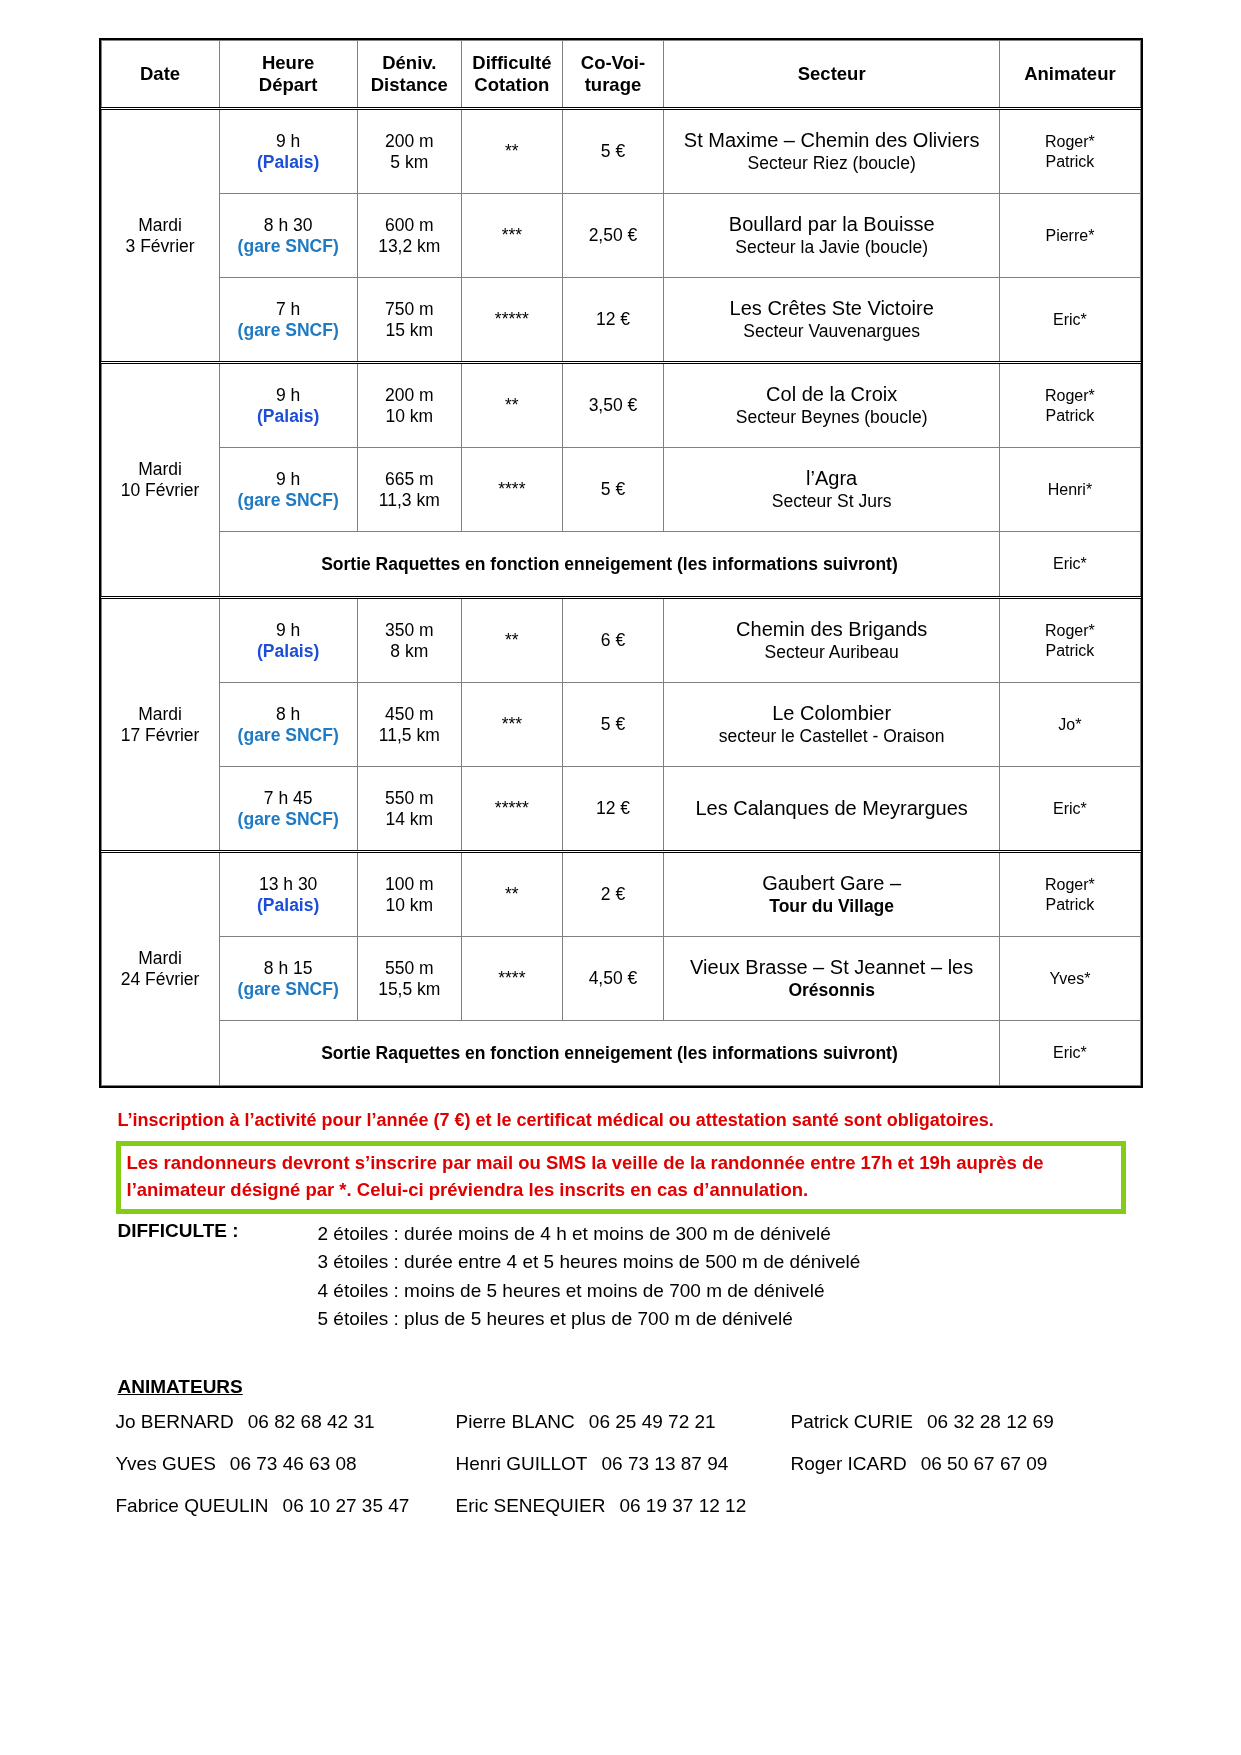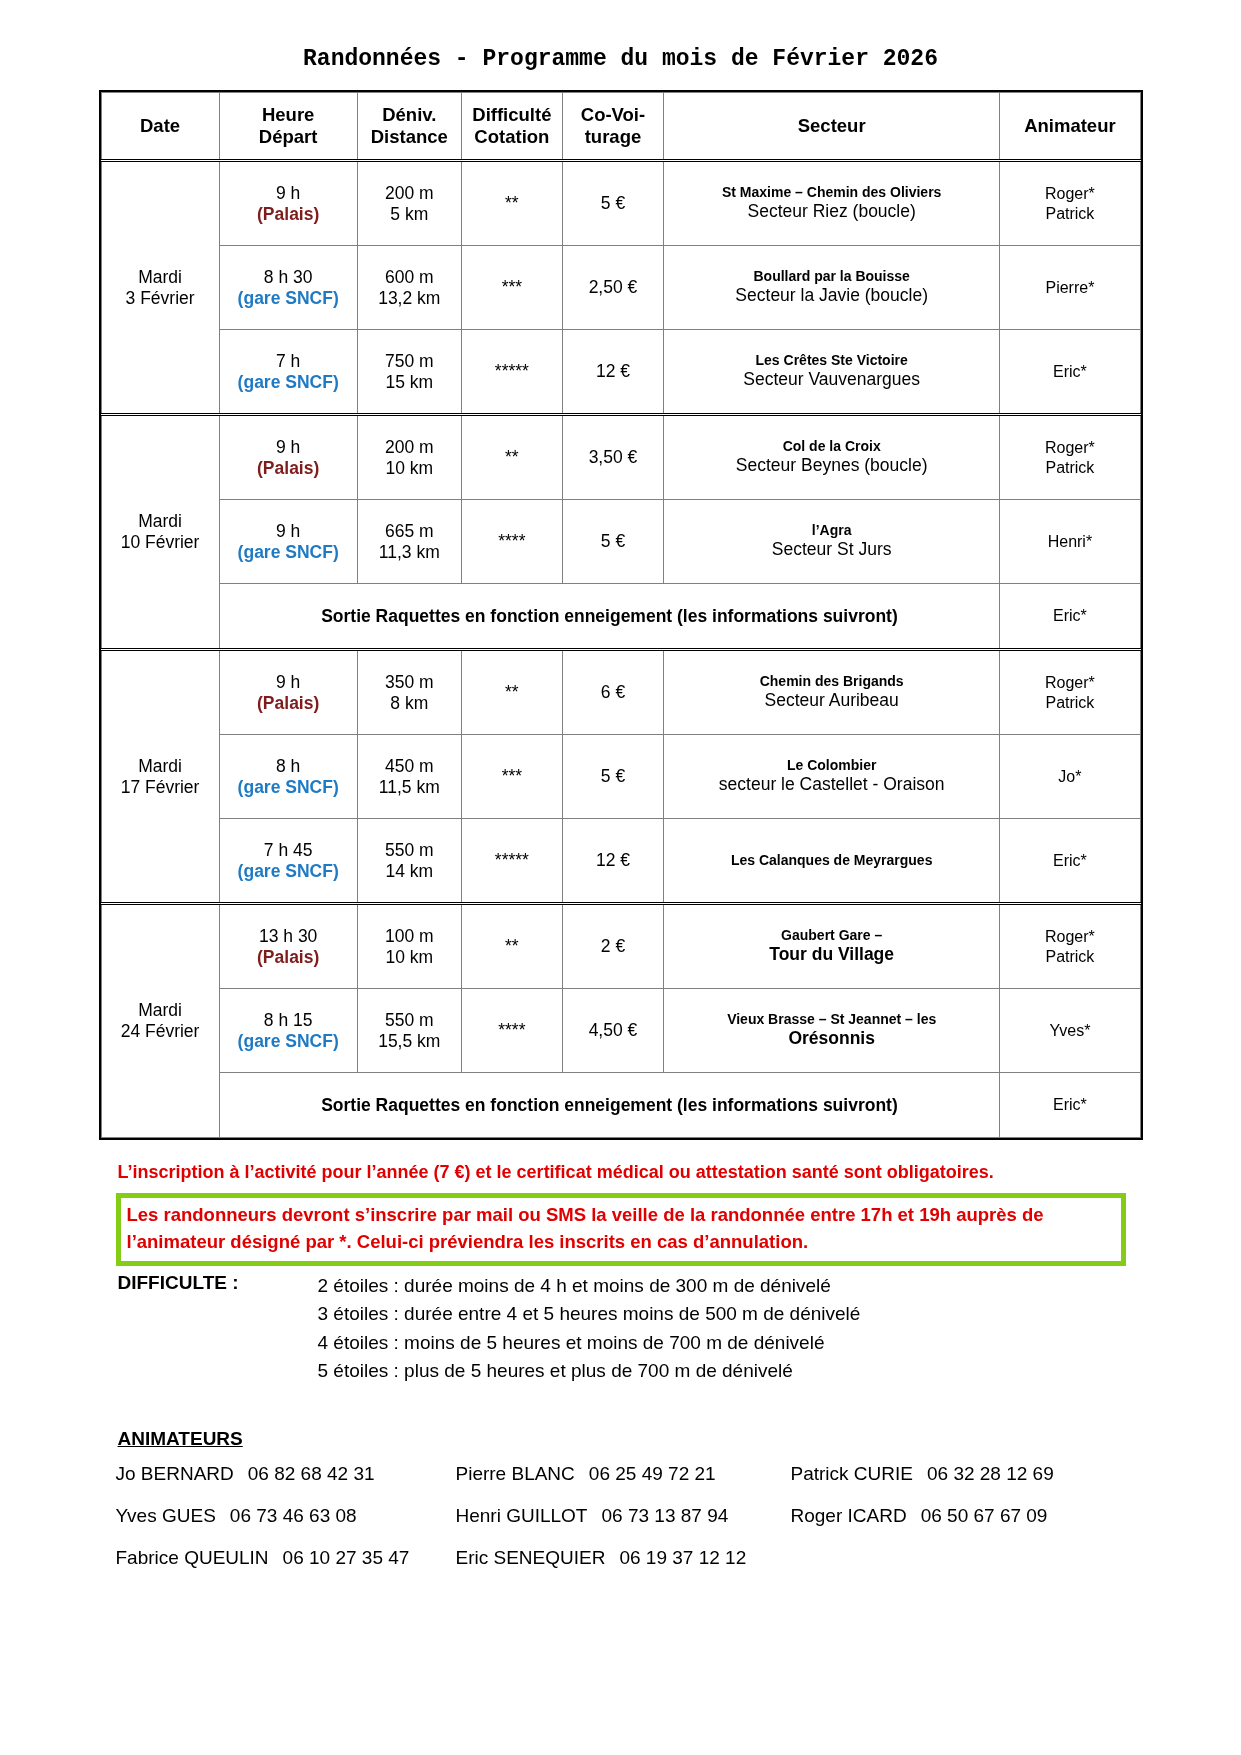--- a/index.html
+++ b/index.html
@@ -73,26 +73,26 @@
   }
   .hdr-row th { border-bottom: 3px double #000; }
 
   td.date-cell {
     font-size: 18px;
     line-height: 1.28;
   }
   .row-body td { height: 79px; }
 
   .time-main { display:block; }
-  .place-palais { display:block; color:#7f1d1d; font-weight:bold; }
+  .place-palais { display:block; color:#1d4ed8; font-weight:bold; }
   .place-sncf { display:block; color:#1F7AC4; font-weight:bold; }
 
   .dn-line { display:block; }
 
-  .sect-title { display:block; font-weight:bold; font-size:14px; line-height:1.25;}
+  .sect-title { display:block; font-weight:normal; font-size:20px; line-height:1.25;}
   .sect-sub   { display:block; font-weight:normal; font-size:17.5px; line-height:1.25;}
 
   .anim-line { display:block; font-size:16px; line-height:1.25; }
 
   td.raquettes {
     font-weight: bold;
     font-size: 19px;
     height: 60px;
   }
 
@@ -148,21 +148,20 @@
   .anim-cellB { width: 335px; flex: 0 0 335px; display:flex; }
   .anim-cellC { flex: 1 1 auto; display:flex; }
   .anim-name { white-space: nowrap; }
   .anim-phone { white-space: nowrap; margin-left: 14px; }
 </style>
 </head>
 <body>
 
 <div class="page">
 
-  <div class="doc-title">Randonnées - Programme du mois de Février 2026</div>
 
   <div class="tablewrap">
     <table class="prog">
       <colgroup>
         <col class="col-date">
           <col class="col-heure">
           <col class="col-deniv">
         <col class="col-diff">
           <col class="col-covoit">
           <col class="col-secteur">

